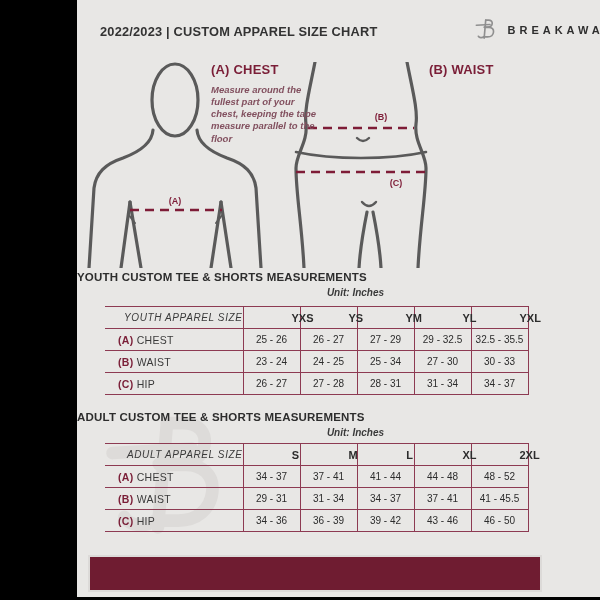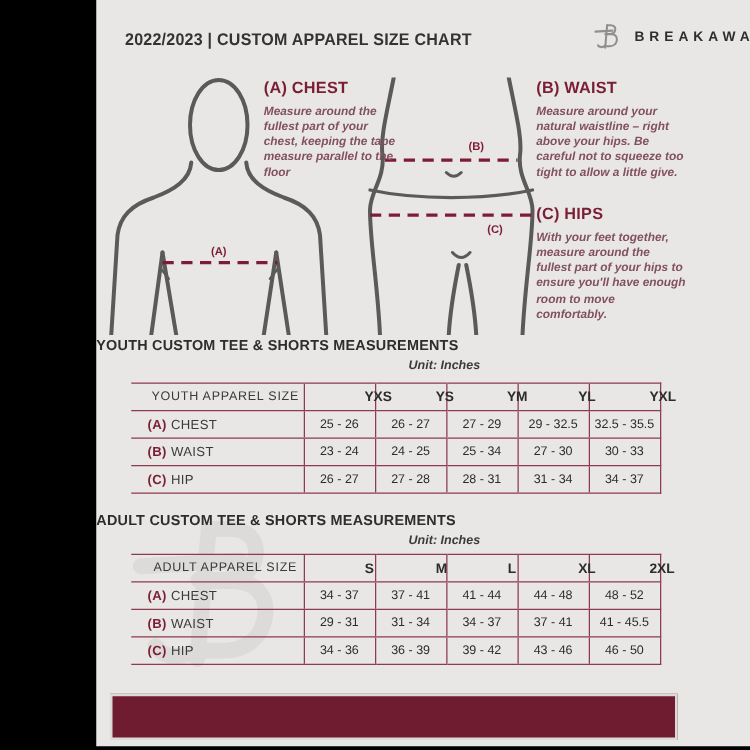--- a/index.html
+++ b/index.html
@@ -49,22 +49,22 @@
   .tbl-unit{position:absolute;left:0;width:100%;text-align:center;font-size:10px;
     font-style:italic;font-weight:700;color:#3a3a3a;z-index:1;}
   .t-youth-title{top:271px;} .t-youth-unit{top:287px;}
   .t-adult-title{top:411px;} .t-adult-unit{top:427px;}
   table{border-collapse:collapse;table-layout:fixed;width:423px;position:absolute;left:28px;z-index:1;}
   .tbl-youth{top:306px;} .tbl-adult{top:443px;}
   th,td{height:22px;padding:0;border-bottom:1px solid var(--tb);}
   tr:first-child th{border-top:1px solid var(--tb);}
   .v{border-left:1px solid var(--tb);text-align:center;font-size:10px;color:#2c2c2c;}
   .v:last-child{border-right:1px solid var(--tb);}
-  th.lbl{text-align:center;padding-left:13px;font-weight:400;font-size:10px;
-    letter-spacing:.6px;color:#3a3a3a;}
+  th.lbl{text-align:right;padding-left:13px;font-weight:400;font-size:10px;
+    letter-spacing:.6px;color:#3a3a3a;font-style:italic;}
   td.lbl{text-align:left;padding-left:13px;font-size:10.5px;color:#3a3a3a;letter-spacing:.3px;}
   th.v{font-weight:700;font-size:11px;color:#2c2c2c;padding-left:48px;}
   .pfx{color:var(--maroon);font-weight:700;}
   .rowlbl{font-weight:500;}
   
   .watermark{position:absolute;left:22px;top:400px;z-index:0;stroke:#dddbd9;stroke-width:2.8px;fill:none;}
   .footer-bar{position:absolute;left:11px;top:555px;width:454px;height:37px;
     background:#6f1c31;border:2px solid #dcdad8;z-index:2;}
 </style>
 </head>
@@ -119,25 +119,20 @@
     <path d="M74 150 C 70 170 67 188 66 206"></path>
     <path d="M80 150 C 84 170 87 188 88 206"></path>
   </svg>
 
   <div class="instr instr-chest">
     <h3>(A) CHEST</h3>
     <p>Measure around the fullest part of your chest, keeping the tape measure parallel to the floor</p>
   </div>
   <div class="instr instr-waist">
     <h3>(B) WAIST</h3>
-    <p>Measure around your natural waistline – right above your hips. Be careful not to squeeze too tight to allow a little give.</p>
-  </div>
-  <div class="instr instr-hips">
-    <h3>(C) HIPS</h3>
-    <p>With your feet together, measure around the fullest part of your hips to ensure you'll have enough room to move comfortably.</p>
   </div>
 
   <svg class="watermark" width="145" height="155" viewBox="0 0 32 32">
       <use href="#logoB"></use>
     </svg>
 
   <div class="tbl-title t-youth-title">YOUTH CUSTOM TEE &amp; SHORTS MEASUREMENTS</div>
   <div class="tbl-unit t-youth-unit">Unit: Inches</div>
   <table class="tbl-youth">
     <colgroup>

